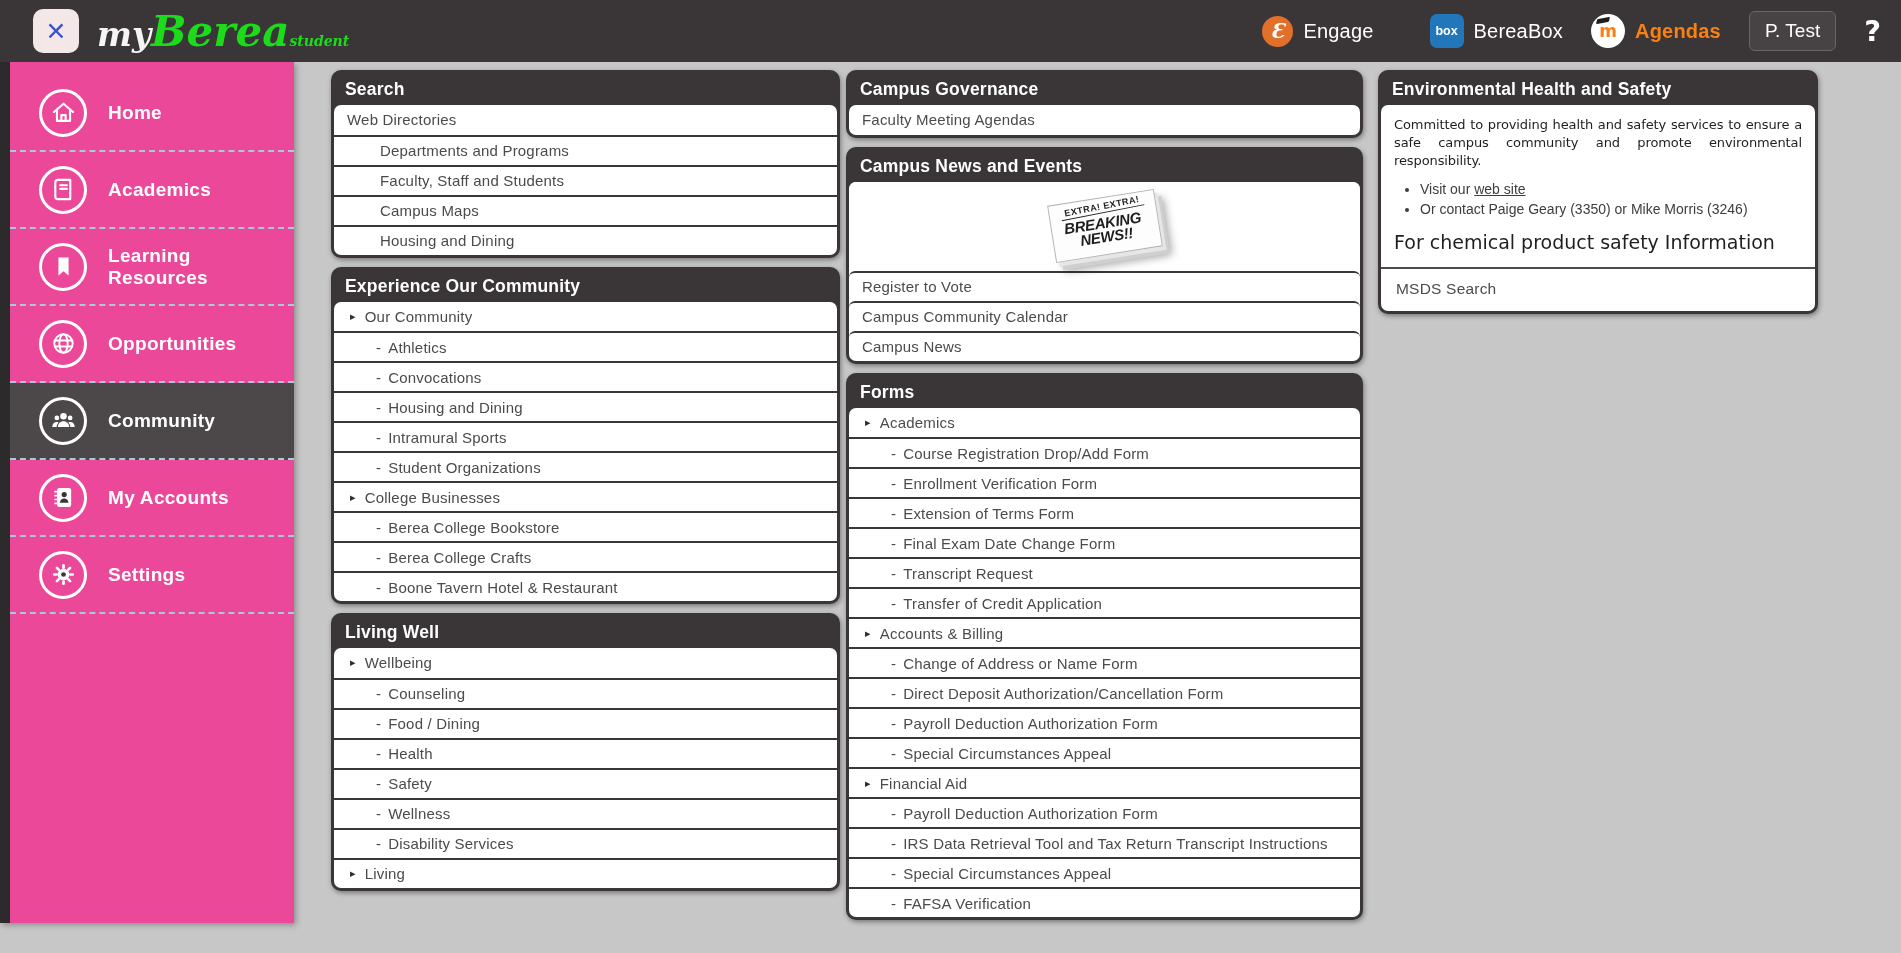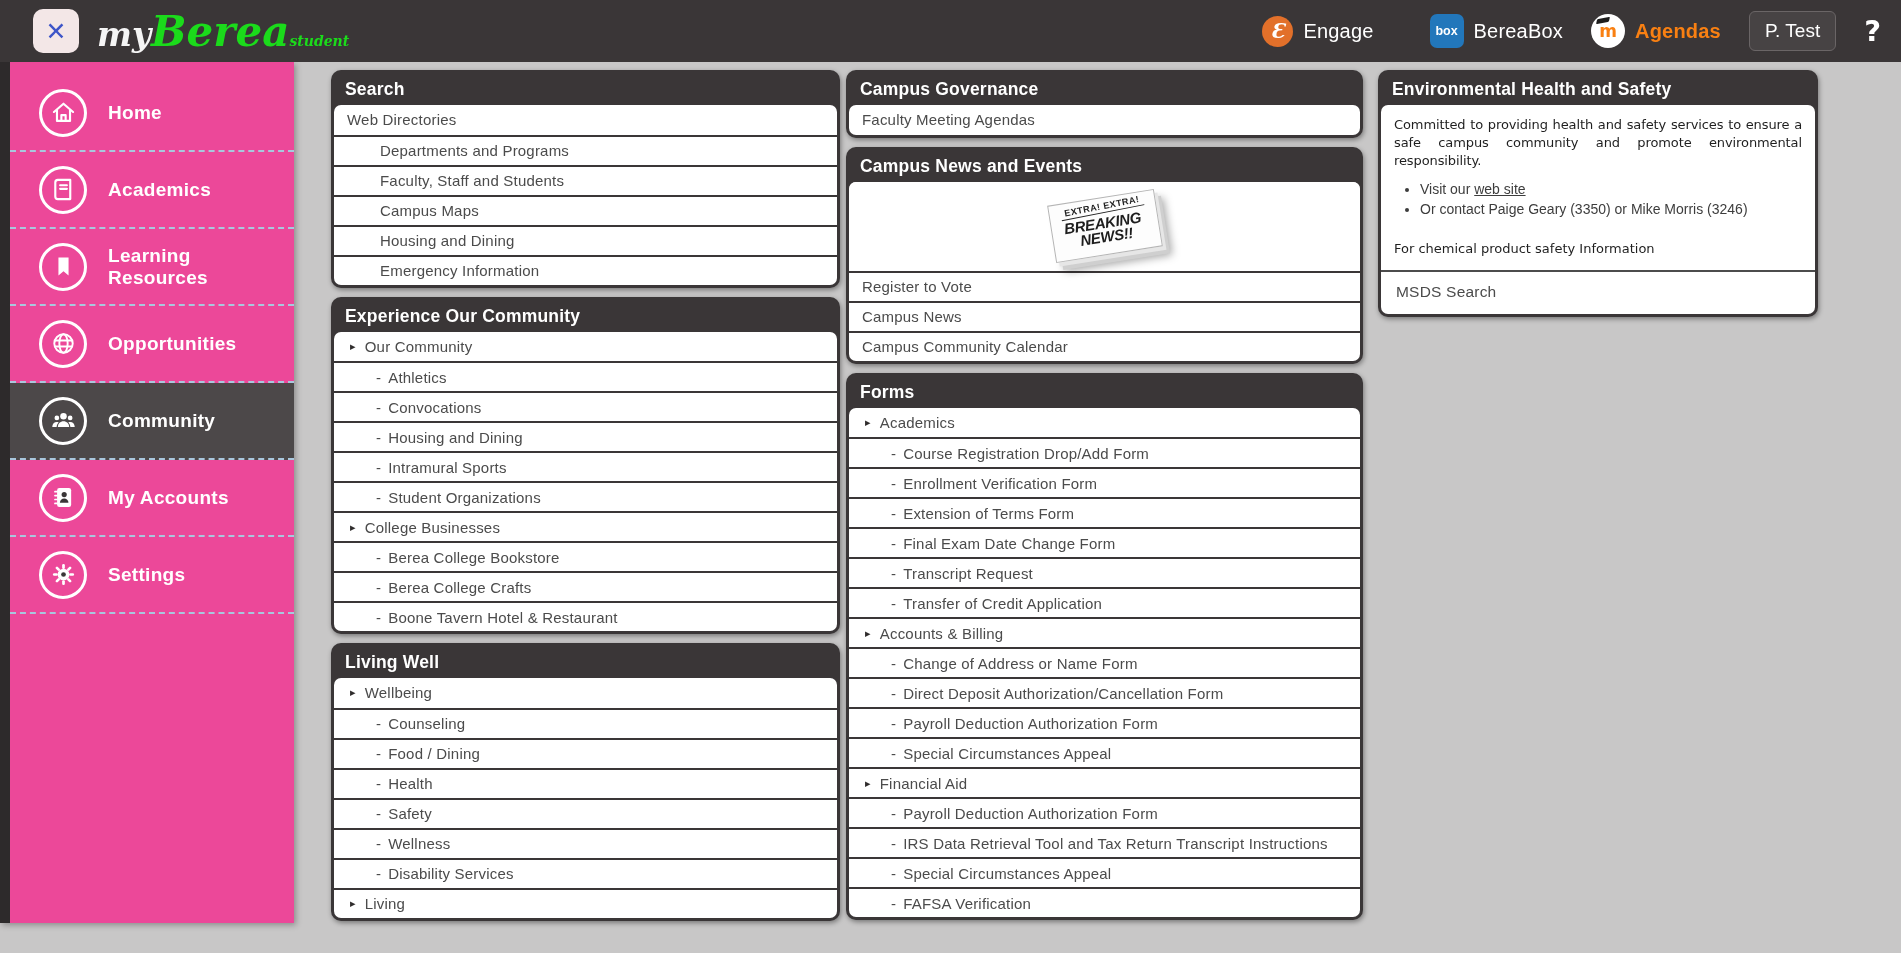--- a/index.html
+++ b/index.html
@@ -55,21 +55,21 @@
   .col-1{left:323px;width:517px;padding-left:8px;}
   .col-2{left:846px;width:517px;}
   .col-3{left:1378px;width:440px;}
   .panel{background:var(--dark);border-radius:10px;padding:3px;margin-bottom:9px;
     box-shadow:1px 2px 5px rgba(0,0,0,.4);}
   .panel-title{color:#fff;font-size:17.5px;font-weight:bold;letter-spacing:.2px;padding:6px 11px 5px;}
   .panel-body{background:#fff;border-radius:7px;overflow:hidden;}
   .row{display:flex;align-items:center;padding:5.5px 12px;font-size:15px;color:var(--rowtext);
     letter-spacing:.2px;border-top:2px solid var(--dark);cursor:pointer;min-height:29.5px;}
   .panel-body > .row:first-child{border-top:none;}
-  .row.lvl0.mk-none{padding-left:13px;}
+  .row.lvl0.mk-none{padding-left:13px;border-radius:6px;}
   .row.lvl1.mk-none{padding-left:46px;}
   .row.mk-parent{padding-left:16px;}
   .row.mk-child{padding-left:42px;}
   .mk-tri{font-size:11px;color:#2f2c2c;margin-right:9px;line-height:1;}
   .mk-dash{margin-right:7px;color:var(--rowtext);}
 
   
   .news-row{height:89px;display:flex;align-items:center;justify-content:center;background:#fff;}
   .newspaper{width:108px;height:58px;background:#fdfdfd;border:1px solid #b5b5b5;
     transform:rotate(-9deg);box-shadow:3px 4px 0 #e6e6e6,6px 8px 0 #cfcfcf,8px 10px 8px rgba(0,0,0,.35);
@@ -79,21 +79,21 @@
   .news-main{font-size:15px;line-height:14px;font-weight:bold;font-style:italic;color:#1d1d1d;
     text-align:center;margin-top:3px;letter-spacing:-.3px;}
 
   
   .info-body{padding:11px 13px 13px;}
   .info-paragraph{font-family:"DejaVu Sans",sans-serif;font-size:13px;line-height:1.4;
     color:#1f1f1f;text-align:justify;letter-spacing:-.1px;}
   .info-bullets{margin:10px 0 0 26px;padding:0;font-size:14px;color:#3d3d3d;}
   .info-bullets li{margin-bottom:4px;}
   .info-link{text-decoration:underline;cursor:pointer;color:#3d3d3d;}
-  .info-note{font-family:"DejaVu Sans",sans-serif;font-size:13px;color:#1f1f1f;margin-top:24px;}
+  .info-note{font-family:"DejaVu Sans",sans-serif;font-size:19px;color:#1f1f1f;margin-top:14px;}
   .info-divider{border:none;border-top:2px solid #4c4c4c;margin:14px -13px 0;}
   .info-footer-link{margin-top:11px;font-size:15.5px;color:var(--rowtext);letter-spacing:.2px;
     cursor:pointer;padding-left:2px;}
 </style>
 </head>
 <body>
 
 <div class="top-header">
   <button class="close-btn">
     <span>✕</span>
@@ -230,23 +230,20 @@
         </div>
         <div class="row lvl1 mk-none">
           <span class="row-label">Faculty, Staff and Students</span>
         </div>
         <div class="row lvl1 mk-none">
           <span class="row-label">Campus Maps</span>
         </div>
         <div class="row lvl1 mk-none">
           <span class="row-label">Housing and Dining</span>
         </div>
-        <div class="row lvl1 mk-none">
-          <span class="row-label">Emergency Information</span>
-        </div>
       </div>
     </section>
     <section class="panel">
       <div class="panel-title">Experience Our Community</div>
       <div class="panel-body">
         <div class="row lvl0 mk-parent">
           <span class="mk-tri">▸</span>
           <span class="row-label">Our Community</span>
         </div>
         <div class="row lvl1 mk-child">
@@ -340,24 +337,24 @@
         <div class="news-row">
           <div class="newspaper">
             <div class="news-banner">EXTRA! EXTRA!</div>
             <div class="news-main">BREAKING&nbsp;<br><span>NEWS!!</span></div>
           </div>
         </div>
         <div class="row lvl0 mk-none">
           <span class="row-label">Register to Vote</span>
         </div>
         <div class="row lvl0 mk-none">
+          <span class="row-label">Campus Community Calendar</span>
+        </div>
+        <div class="row lvl0 mk-none">
           <span class="row-label">Campus News</span>
-        </div>
-        <div class="row lvl0 mk-none">
-          <span class="row-label">Campus Community Calendar</span>
         </div>
       </div>
     </section>
     <section class="panel">
       <div class="panel-title">Forms</div>
       <div class="panel-body">
         <div class="row lvl0 mk-parent">
           <span class="mk-tri">▸</span>
           <span class="row-label">Academics</span>
         </div>

